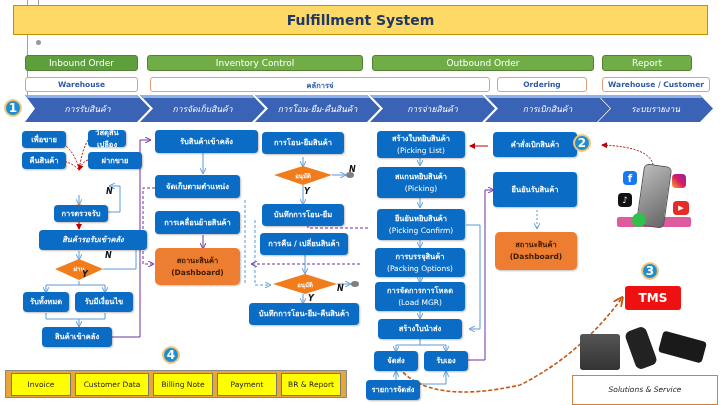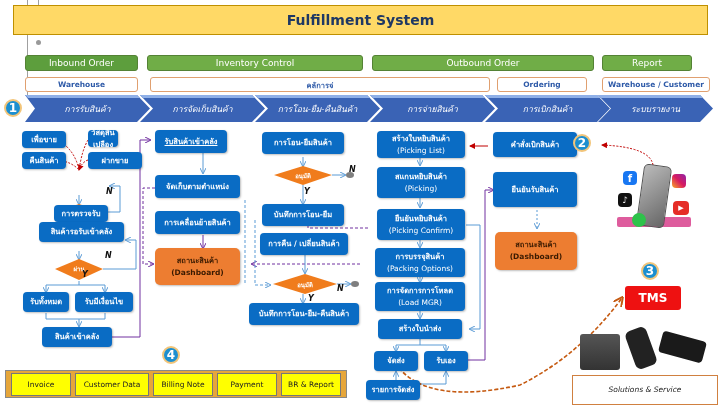--- a/index.html
+++ b/index.html
@@ -165,30 +165,30 @@
 
 <div class="abs lbl" style="left:106px;top:187px;">N</div>
 <div class="abs lbl" style="left:105px;top:251px;">N</div>
 <div class="abs lbl" style="left:82px;top:270px;">Y</div>
 <div class="abs lbl" style="left:349px;top:165px;">N</div>
 <div class="abs lbl" style="left:304px;top:187px;">Y</div>
 <div class="abs lbl" style="left:337px;top:284px;">N</div>
 <div class="abs lbl" style="left:308px;top:294px;">Y</div>
 
 <div class="abs box" style="left:22px;top:131px;width:44px;height:17px;">เพื่อขาย</div>
-<div class="abs box" style="left:88px;top:130px;width:30px;height:17px;">วัสดุสิ้นเปลือง</div>
+<div class="abs box" style="left:88px;top:130px;width:38px;height:17px;">วัสดุสิ้นเปลือง</div>
 <div class="abs box" style="left:22px;top:152px;width:44px;height:17px;">คืนสินค้า</div>
 <div class="abs box" style="left:88px;top:152px;width:54px;height:17px;">ฝากขาย</div>
 <div class="abs box" style="left:54px;top:178px;width:54px;height:17px;margin-top:27px;">การตรวจรับ</div>
-<div class="abs box" style="left:39px;top:222px;width:85px;height:20px;">สินค้ารอรับเข้าคลัง</div>
+<div class="abs box" style="left:39px;top:230px;width:108px;height:20px;font-style:italic;">สินค้ารอรับเข้าคลัง</div>
 <div class="abs box" style="left:23px;top:292px;width:46px;height:20px;">รับทั้งหมด</div>
 <div class="abs box" style="left:75px;top:292px;width:58px;height:20px;">รับมีเงื่อนไข</div>
 <div class="abs box" style="left:42px;top:327px;width:70px;height:20px;">สินค้าเข้าคลัง</div>
 
-<div class="abs box" style="left:155px;top:130px;width:72px;height:23px;text-decoration:underline;">รับสินค้าเข้าคลัง</div>
+<div class="abs box" style="left:155px;top:130px;width:103px;height:23px;">รับสินค้าเข้าคลัง</div>
 <div class="abs box" style="left:155px;top:175px;width:85px;height:23px;">จัดเก็บตามตำแหน่ง</div>
 <div class="abs box" style="left:155px;top:211px;width:85px;height:23px;">การเคลื่อนย้ายสินค้า</div>
 <div class="abs obox" style="left:155px;top:248px;width:85px;height:37px;">
   <span>สถานะสินค้า</span>
   <span>(Dashboard)</span>
 </div>
 
 <div class="abs box" style="left:262px;top:132px;width:82px;height:22px;">การโอน-ยืมสินค้า</div>
 <div class="abs box" style="left:262px;top:204px;width:82px;height:22px;">บันทึกการโอน-ยืม</div>
 <div class="abs box" style="left:260px;top:233px;width:88px;height:22px;">การคืน / เปลี่ยนสินค้า</div>

